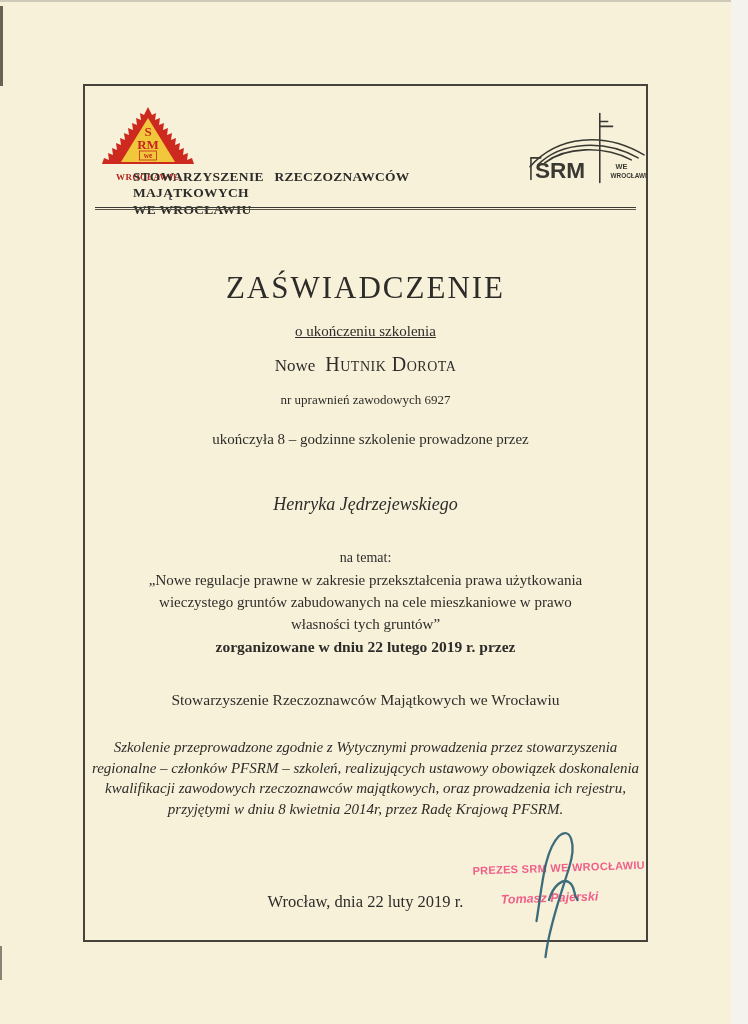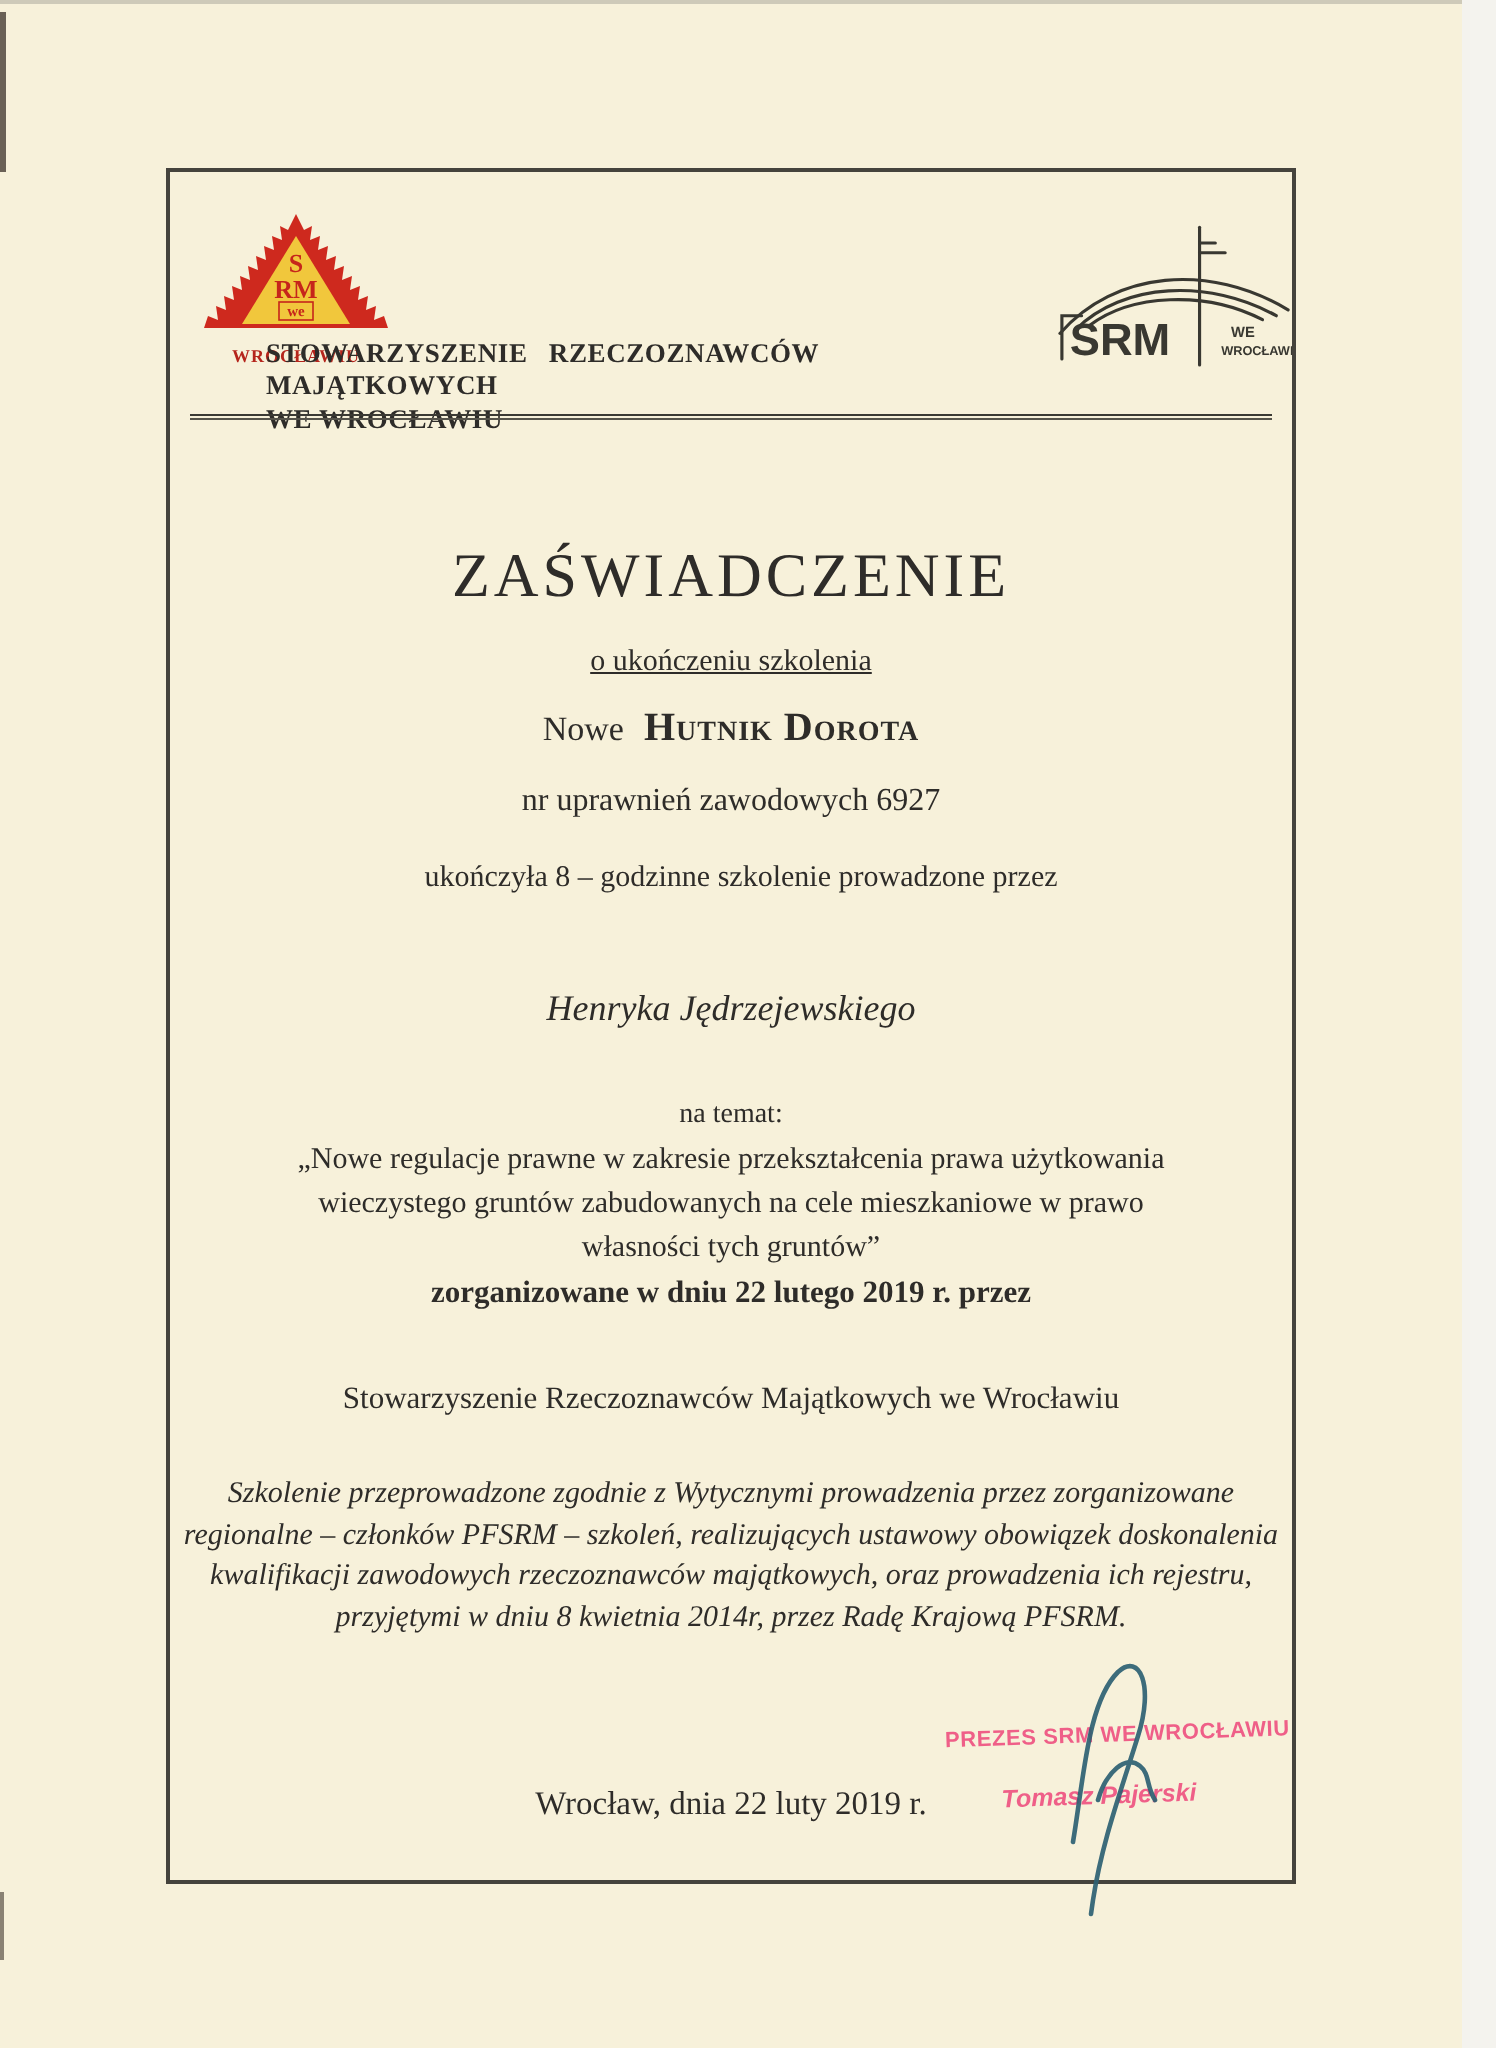--- a/index.html
+++ b/index.html
@@ -46,24 +46,24 @@
     position: absolute; left: 10px; right: 10px; top: 121px;
     height: 1px;
     border-top: 1px solid #3b3a34; border-bottom: 1px solid #55534a;
   }
 
   
   .title      { top: 184px; font-size: 31px; letter-spacing: 2px; }
   .subtitle   { top: 237px; font-size: 15px; text-decoration: underline; }
   .recipient  { top: 267px; font-size: 17px; }
   .recipient .name {
-    font-size: 20px; font-weight: bold; font-variant: small-caps;
+    font-size: 20px; font-weight: normal; font-variant: small-caps;
     letter-spacing: .5px; margin-left: 10px;
   }
-  .license    { top: 306px; font-size: 16px; }
+  .license    { top: 306px; font-size: 13px; }
   .completion { top: 345px; font-size: 15px; margin-left: 10px; }
   .trainer    { top: 408px; font-size: 18px; font-style: italic; }
   .topic-label{ top: 464px; font-size: 14px; }
   .topic      { top: 483px; font-size: 15px; font-weight: normal; line-height: 22px; }
   .organized1 { top: 552px; font-size: 15.5px; font-weight: bold; }
   .organized2 { top: 605px; font-size: 15.5px; }
   .disclaimer { top: 651px; font-size: 15px; font-style: italic; line-height: 20.5px; }
   .date-line  { top: 806px; font-size: 16.5px; }
 
   
@@ -144,21 +144,21 @@
     <div class="abs topic">
       <div>„Nowe regulacje prawne w zakresie przekształcenia prawa użytkowania</div>
       <div>wieczystego gruntów zabudowanych na cele mieszkaniowe w prawo</div>
       <div>własności tych gruntów”</div>
     </div>
 
     <div class="abs organized1">zorganizowane w dniu 22 lutego 2019 r. przez</div>
     <div class="abs organized2">Stowarzyszenie Rzeczoznawców Majątkowych we Wrocławiu</div>
 
     <div class="abs disclaimer">
-      <div>Szkolenie przeprowadzone zgodnie z Wytycznymi prowadzenia przez zorganizowane</div>
+      <div>Szkolenie przeprowadzone zgodnie z Wytycznymi prowadzenia przez stowarzyszenia</div>
       <div>regionalne – członków PFSRM – szkoleń, realizujących ustawowy obowiązek doskonalenia</div>
       <div>kwalifikacji zawodowych rzeczoznawców majątkowych, oraz prowadzenia ich rejestru,</div>
       <div>przyjętymi w dniu 8 kwietnia 2014r, przez Radę Krajową PFSRM.</div>
     </div>
 
     <div class="stamp">
       <div class="stamp-title">PREZES SRM WE WROCŁAWIU</div>
       <div class="stamp-name">Tomasz Pajerski</div>
     </div>
 

